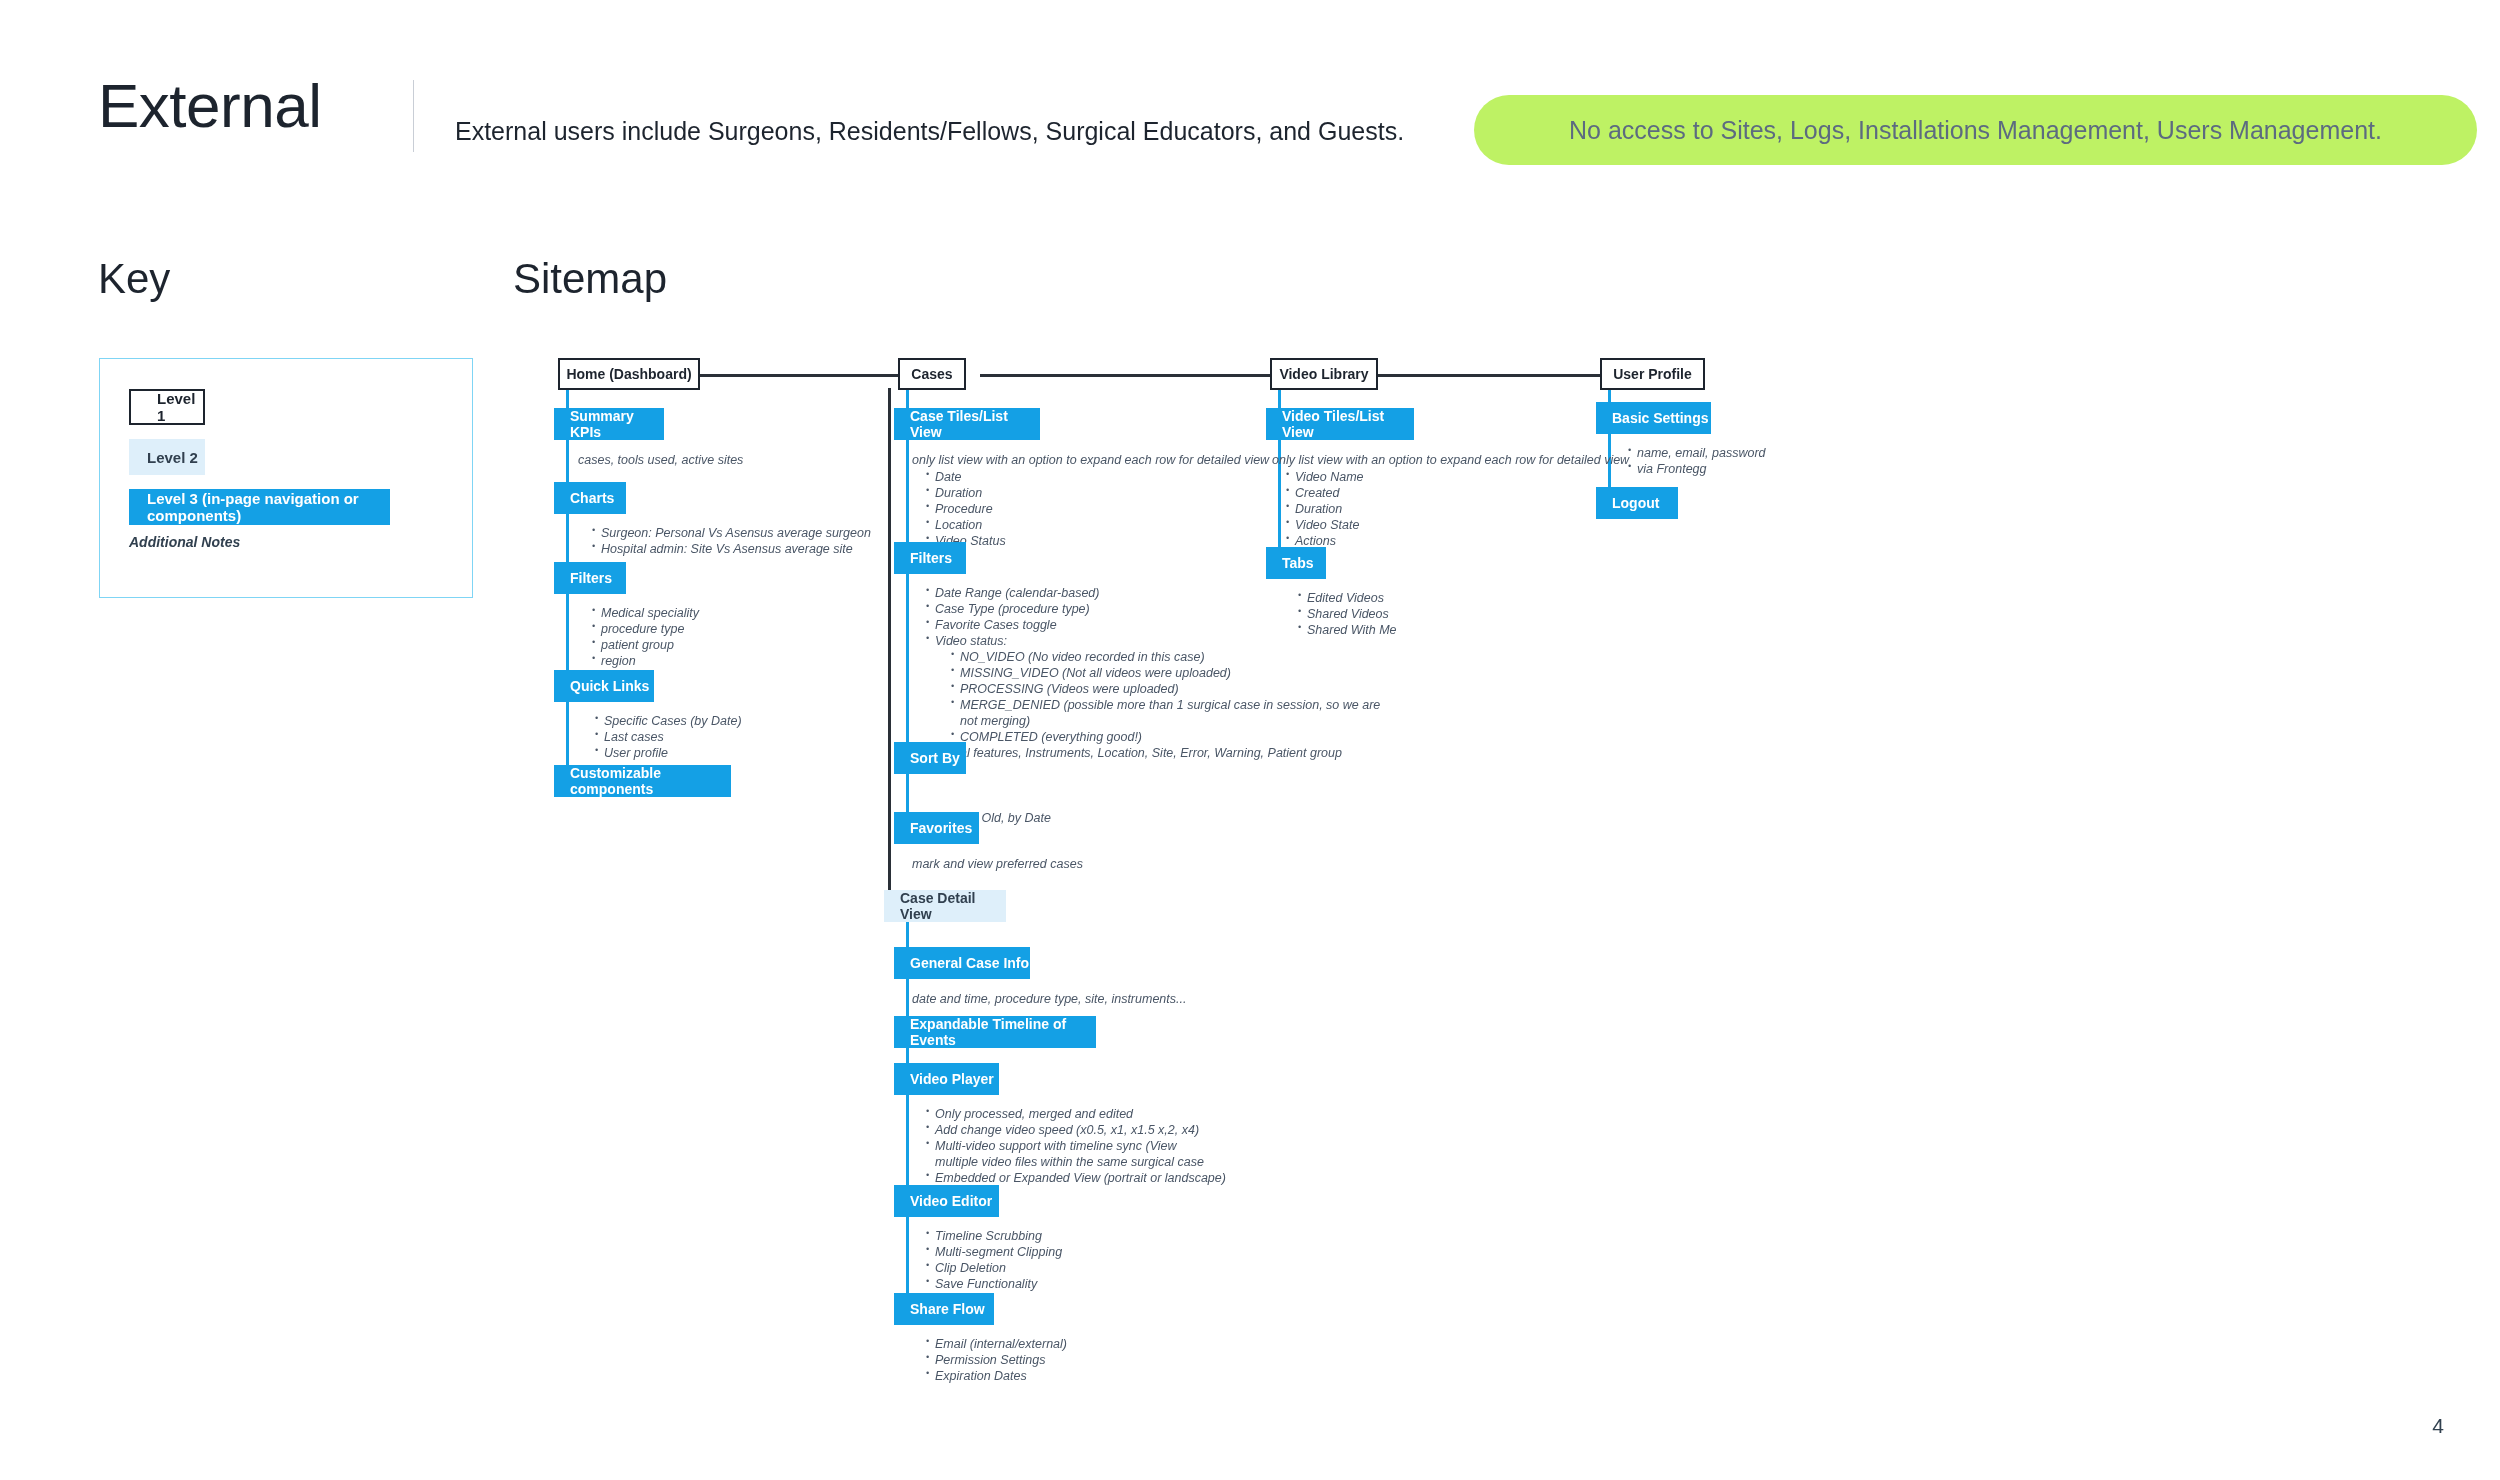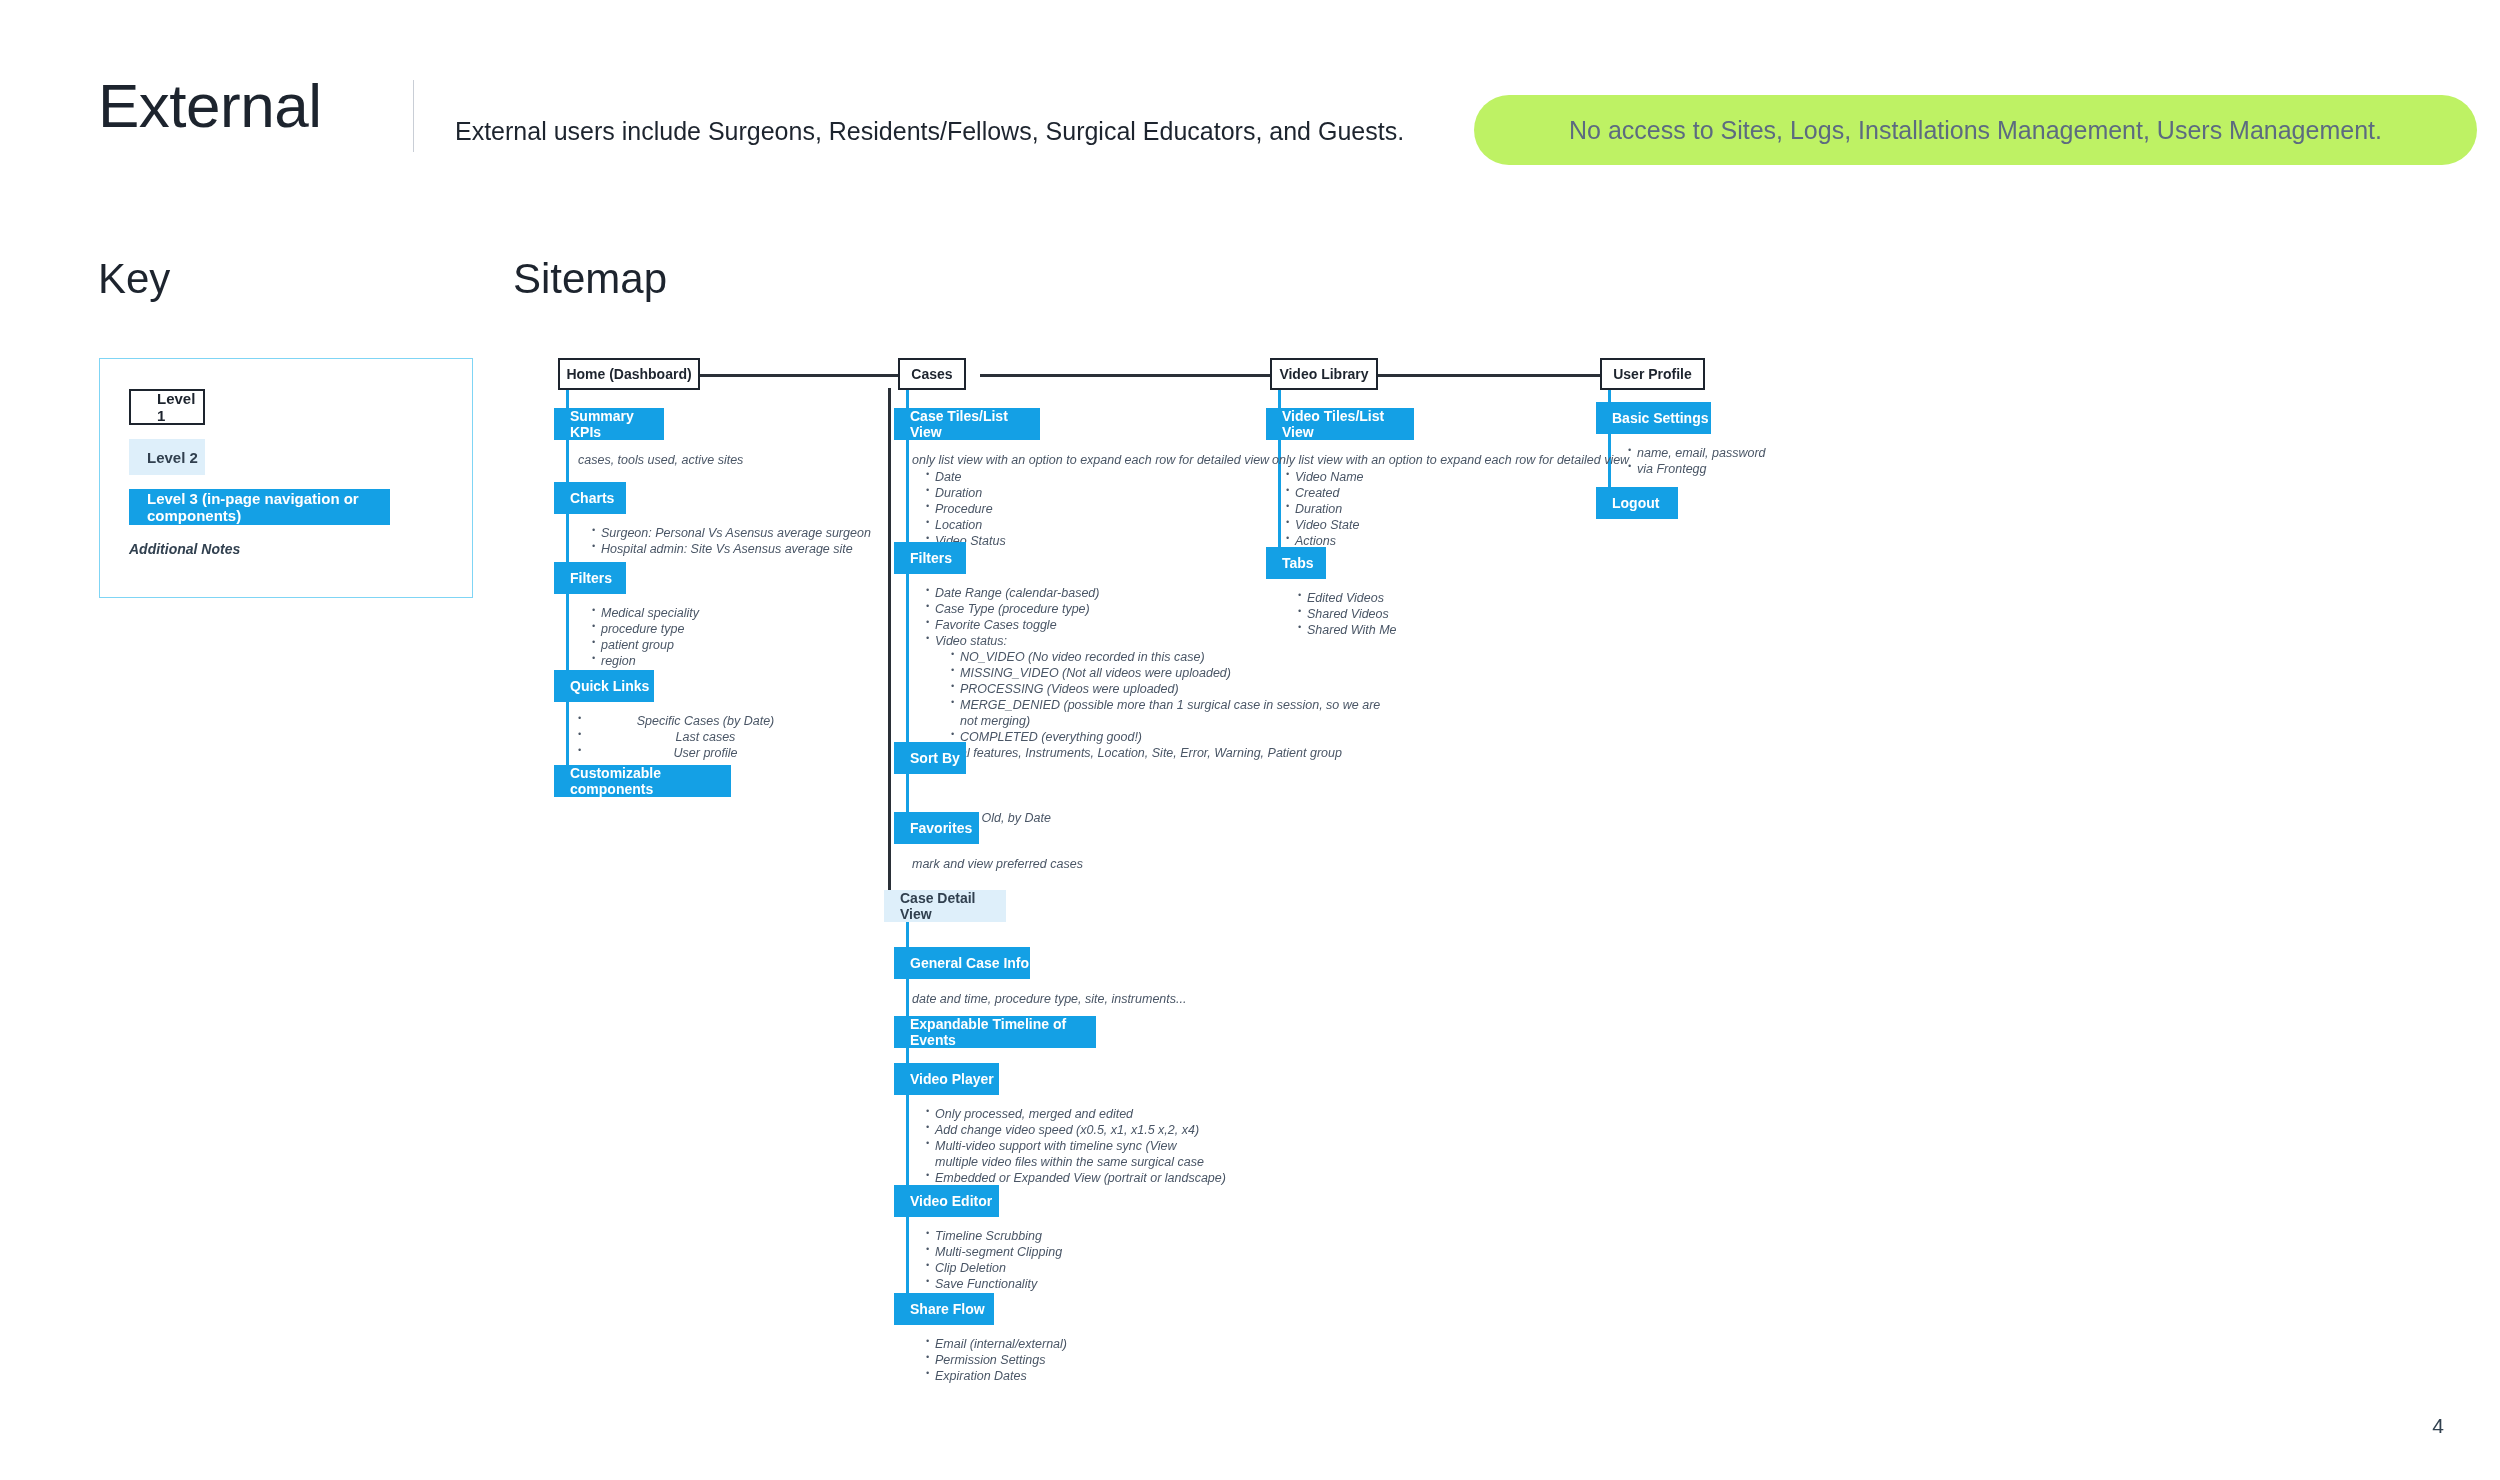--- a/index.html
+++ b/index.html
@@ -108,21 +108,21 @@
     width: 261px; height: 36px;
     background: #14a0e5;
     display: flex; align-items: center;
     padding-left: 18px;
     font-size: 15px; font-weight: 700;
     color: #ffffff;
     box-sizing: border-box;
   }
   .key-notes {
     position: absolute;
-    left: 29px; top: 182px;
+    left: 29px; top: 175px;
     font-size: 14px;
     font-style: italic;
     font-weight: 700;
     color: #31404f;
   }
 
   
   .sitemap { position: absolute; left: 0; top: 0; width: 2500px; height: 1480px; }
 
   .trunk {
@@ -274,21 +274,21 @@
   <div class="notes" style="left:578px; top:605px; width:260px;">
     <ul>
       <li>Medical speciality</li>
       <li>procedure type</li>
       <li>patient group</li>
       <li>region</li>
     </ul>
   </div>
 
   <div class="l3-box" style="left:554px; top:670px; width:100px;">Quick Links</div>
-  <div class="notes" style="left:564px; top:713px; width:260px;text-align:center;">
+  <div class="notes" style="left:581px; top:713px; width:260px;">
     <ul>
       <li>Specific Cases (by Date)</li>
       <li>Last cases</li>
       <li>User profile</li>
     </ul>
   </div>
 
   <div class="l3-box" style="left:554px; top:765px; width:177px;">Customizable components</div>
 
   <div class="l1-box" style="left:898px; top:358px; width:68px;">Cases</div>

